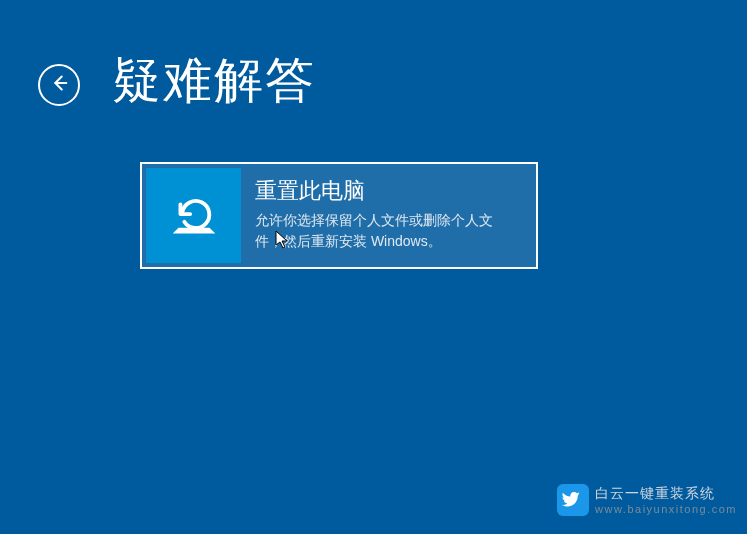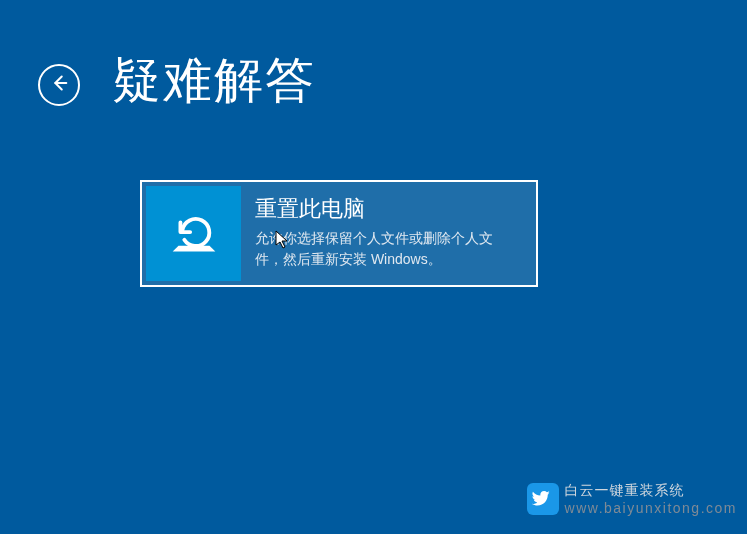--- a/index.html
+++ b/index.html
@@ -36,21 +36,21 @@
       width: 22px;
       height: 22px;
     }
     .page-title {
       font-size: 49px;
       font-weight: 300;
       margin-left: 32px;
       letter-spacing: 2px;
     }
     .options {
-      margin-top: 66px;
+      margin-top: 48px;
       margin-left: 140px;
     }
     .option-tile {
       display: flex;
       width: 390px;
       margin-bottom: 12px;
       cursor: pointer;
     }
     .option-tile.selected {
       border: 2px solid #ffffff;
@@ -108,21 +108,21 @@
       display: flex;
       flex-direction: column;
     }
     .watermark-title {
       color: #cfd6dd;
       font-size: 14px;
       letter-spacing: 1px;
     }
     .watermark-url {
       color: #7e8a96;
-      font-size: 14px;
+      font-size: 11px;
       letter-spacing: 1.5px;
     }
   </style>
 </head>
 <body>
 
 <div class="header">
   <div class="back-button">
     <span>
       <svg viewBox="0 0 24 24" fill="none" stroke="#ffffff" stroke-width="2.2">

